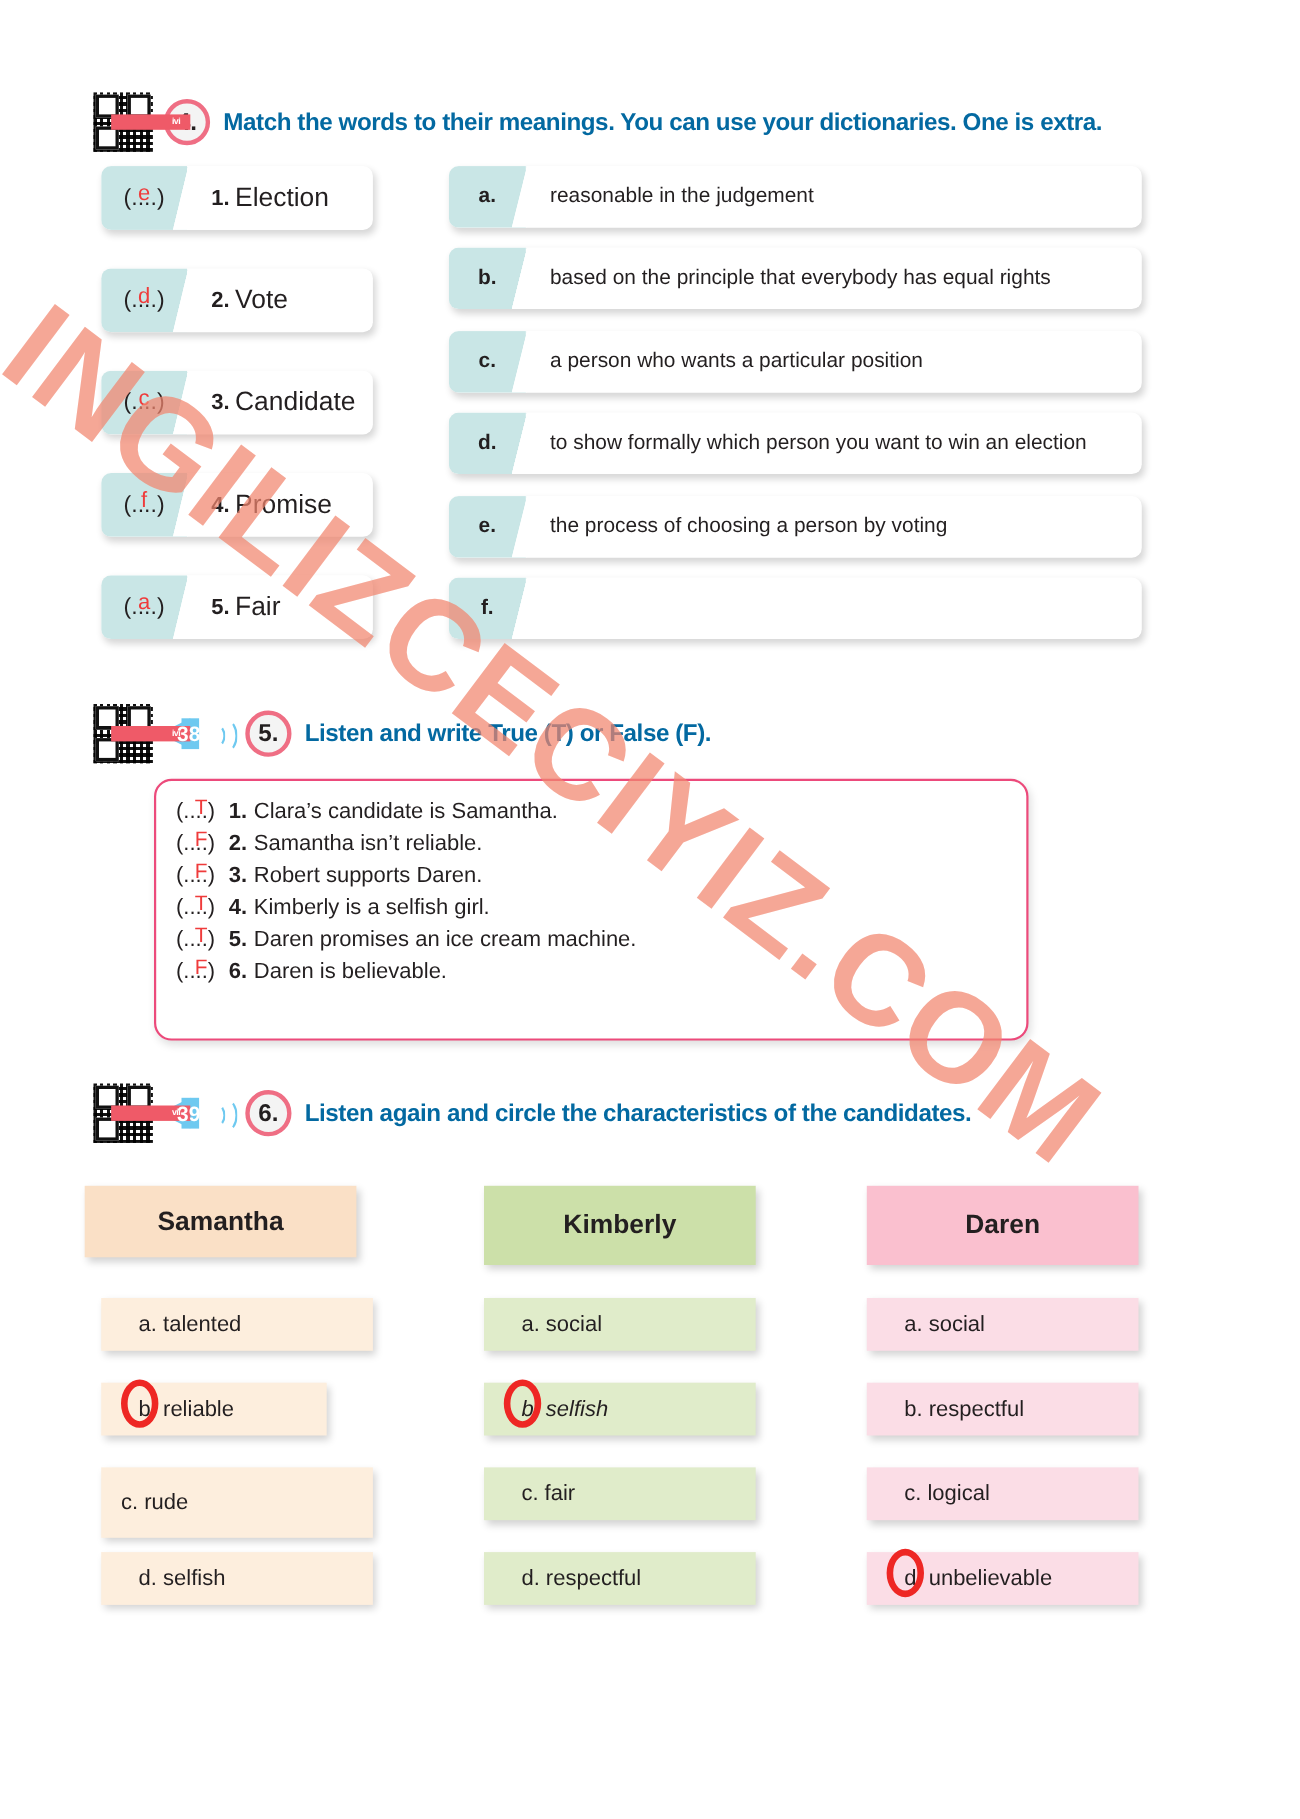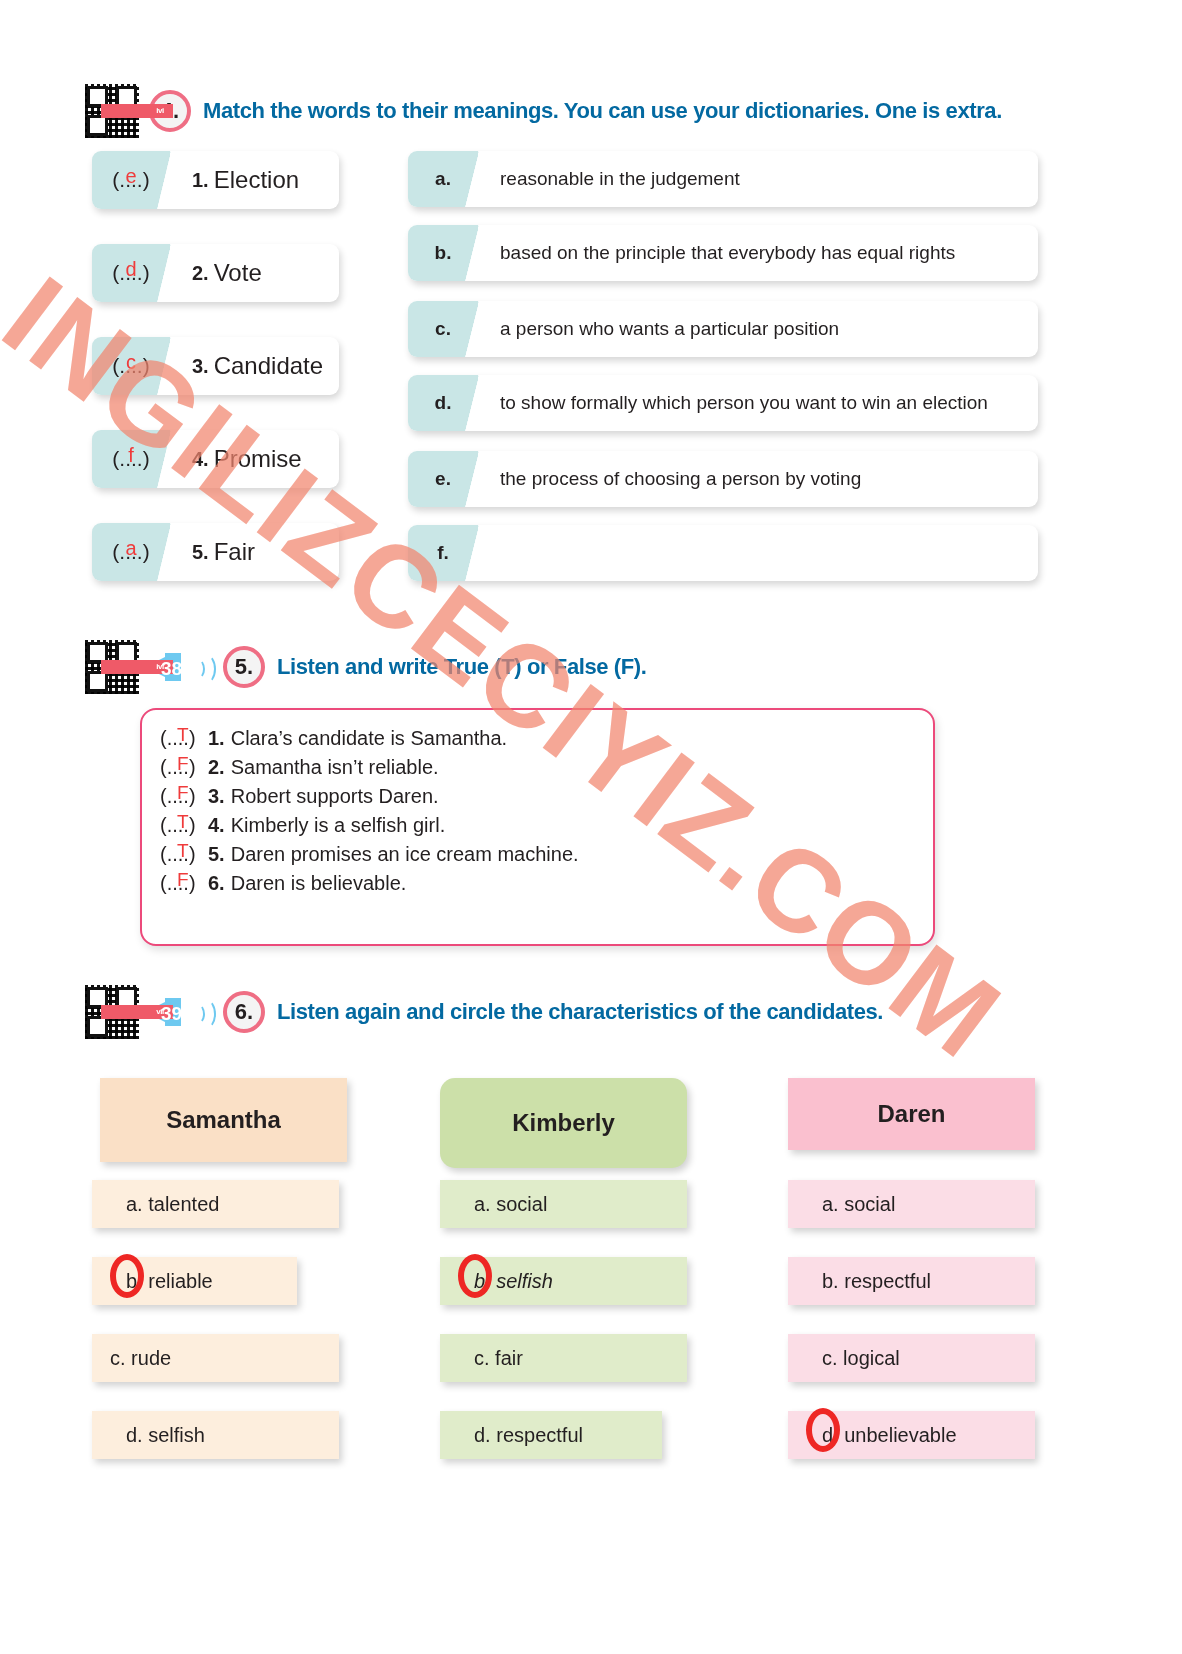--- a/index.html
+++ b/index.html
@@ -296,50 +296,50 @@
     </div>
     <div class="waves">
       <span class="w1"></span>
         <span class="w2"></span>
     </div>
     <div class="ex-circle">6.</div>
     <div class="ex-title">Listen again and circle the characteristics of the candidates.</div>
   </div>
 
   <div id="ex6-cols">
-      <div class="colhead" style="left: 100px; top: 1078px; width: 247px; height: 84px; background: rgb(250, 224, 198);">
+      <div class="colhead" style="left: 77px; top: 1078px; width: 247px; height: 65px; background: rgb(250, 224, 198);">
         <span>Samantha</span>
       </div>
       <div class="opt" style="left: 92px; top: 1180px; width: 247px; height: 48px; background: rgb(253, 238, 221);">
         <span>a. talented</span>
       </div>
       <div class="opt" style="left: 92px; top: 1257px; width: 205px; height: 48px; background: rgb(253, 238, 221);">
         <span>b. reliable</span>
       </div>
       <div class="circled" style="position: absolute; left: 110px; top: 1254px;"></div>
-      <div class="opt" style="left: 92px; top: 1334px; width: 247px; height: 48px; background: rgb(253, 238, 221); padding-left: 18px;">
+      <div class="opt" style="left: 92px; top: 1334px; width: 247px; height: 64px; background: rgb(253, 238, 221); padding-left: 18px;">
         <span>c. rude</span>
       </div>
       <div class="opt" style="left: 92px; top: 1411px; width: 247px; height: 48px; background: rgb(253, 238, 221);">
         <span>d. selfish</span>
       </div>
-      <div class="colhead" style="left: 440px; top: 1078px; width: 247px; height: 90px; background: rgb(204, 224, 169); border-radius: 15px;">
+      <div class="colhead" style="left: 440px; top: 1078px; width: 247px; height: 72px; background: rgb(204, 224, 169);">
         <span>Kimberly</span>
       </div>
       <div class="opt" style="left: 440px; top: 1180px; width: 247px; height: 48px; background: rgb(224, 236, 202);">
         <span>a. social</span>
       </div>
       <div class="opt" style="left: 440px; top: 1257px; width: 247px; height: 48px; background: rgb(224, 236, 202); font-style: italic;">
         <span>b. selfish</span>
       </div>
       <div class="circled" style="position: absolute; left: 458px; top: 1254px;"></div>
       <div class="opt" style="left: 440px; top: 1334px; width: 247px; height: 48px; background: rgb(224, 236, 202);">
         <span>c. fair</span>
       </div>
-      <div class="opt" style="left: 440px; top: 1411px; width: 222px; height: 48px; background: rgb(224, 236, 202);">
+      <div class="opt" style="left: 440px; top: 1411px; width: 247px; height: 48px; background: rgb(224, 236, 202);">
         <span>d. respectful</span>
       </div>
       <div class="colhead" style="left: 788px; top: 1078px; width: 247px; height: 72px; background: rgb(250, 192, 207);">
         <span>Daren</span>
       </div>
       <div class="opt" style="left: 788px; top: 1180px; width: 247px; height: 48px; background: rgb(251, 221, 230);">
         <span>a. social</span>
       </div>
       <div class="opt" style="left: 788px; top: 1257px; width: 247px; height: 48px; background: rgb(251, 221, 230);">
         <span>b. respectful</span>

